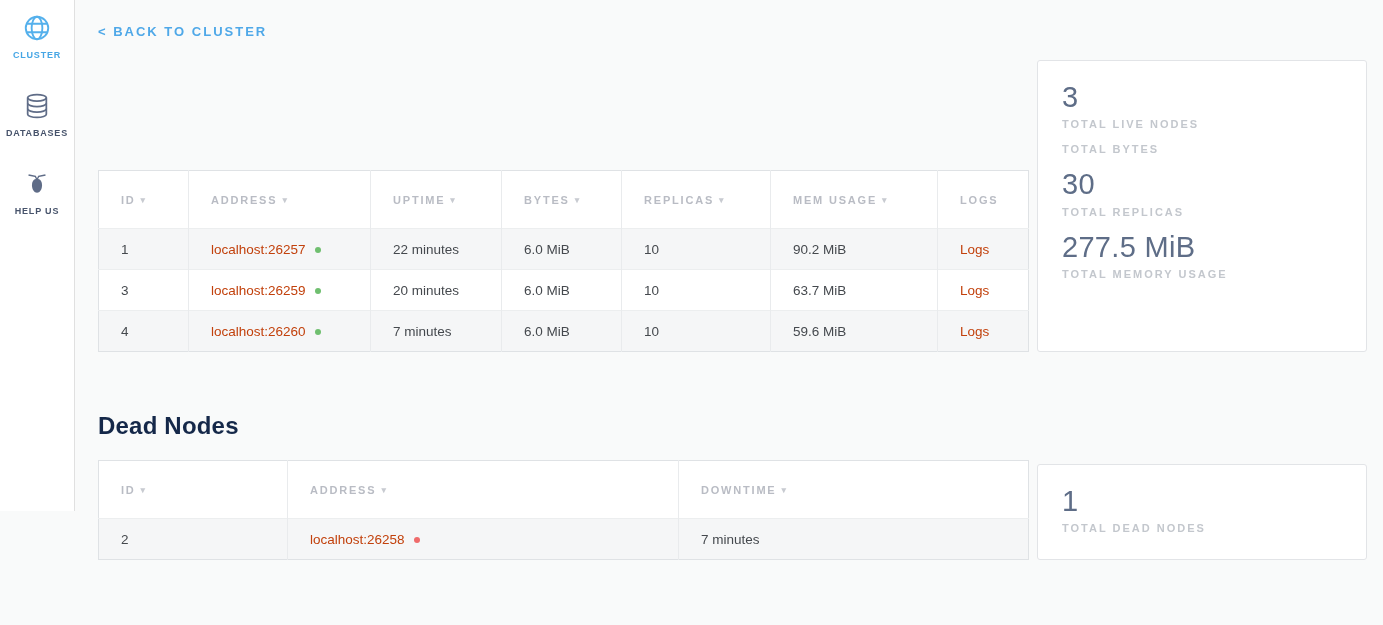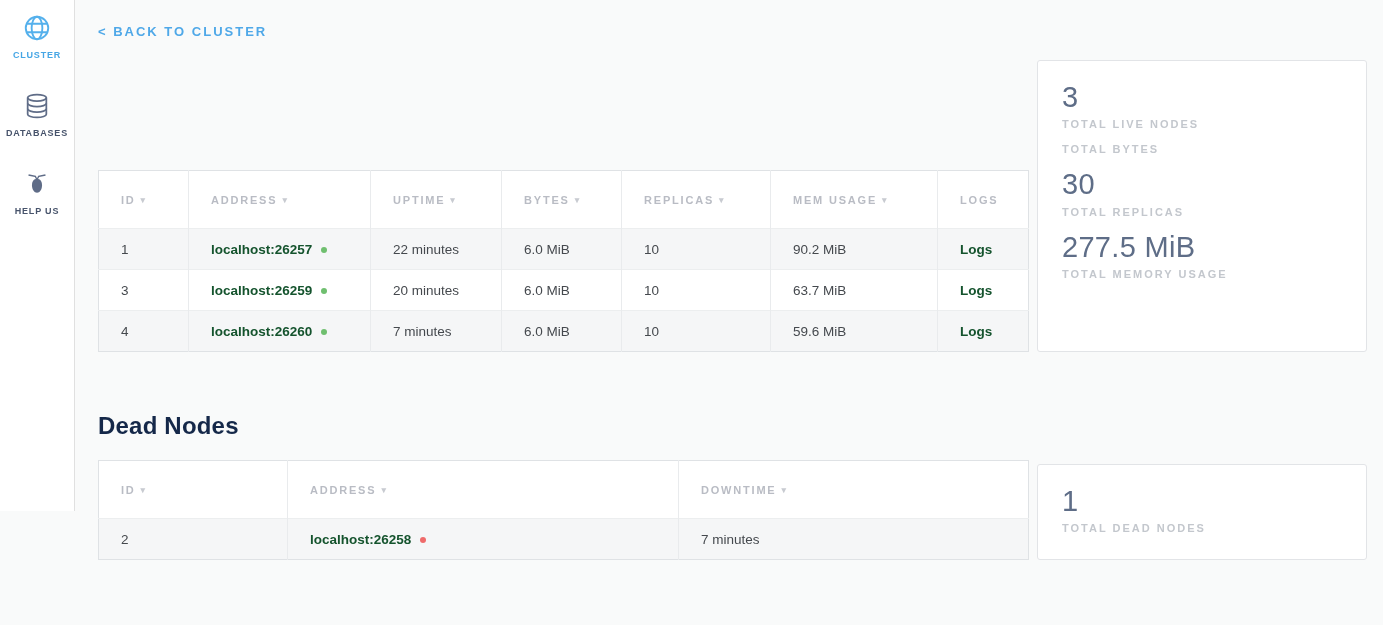--- a/index.html
+++ b/index.html
@@ -104,24 +104,23 @@
     color: #45494e;
     border-right: 1px solid #e9ebed;
     border-top: 1px solid #eceeef;
     white-space: nowrap;
   }
   table.nodes td:last-child { border-right: none; }
   table.nodes tbody tr:nth-child(odd) { background: #f5f6f7; }
   table.nodes tbody tr:nth-child(even) { background: #ffffff; }
 
   a.cell-link {
-    color: #14532d;
+    color: #c2410c;
     text-decoration: none;
     cursor: pointer;
-    font-weight: bold;
   }
   .status-dot {
     display: inline-block;
     width: 6px;
     height: 6px;
     border-radius: 50%;
     margin-left: 9px;
     vertical-align: 1px;
   }
   .status-dot.green { background: #6fbf6f; }

